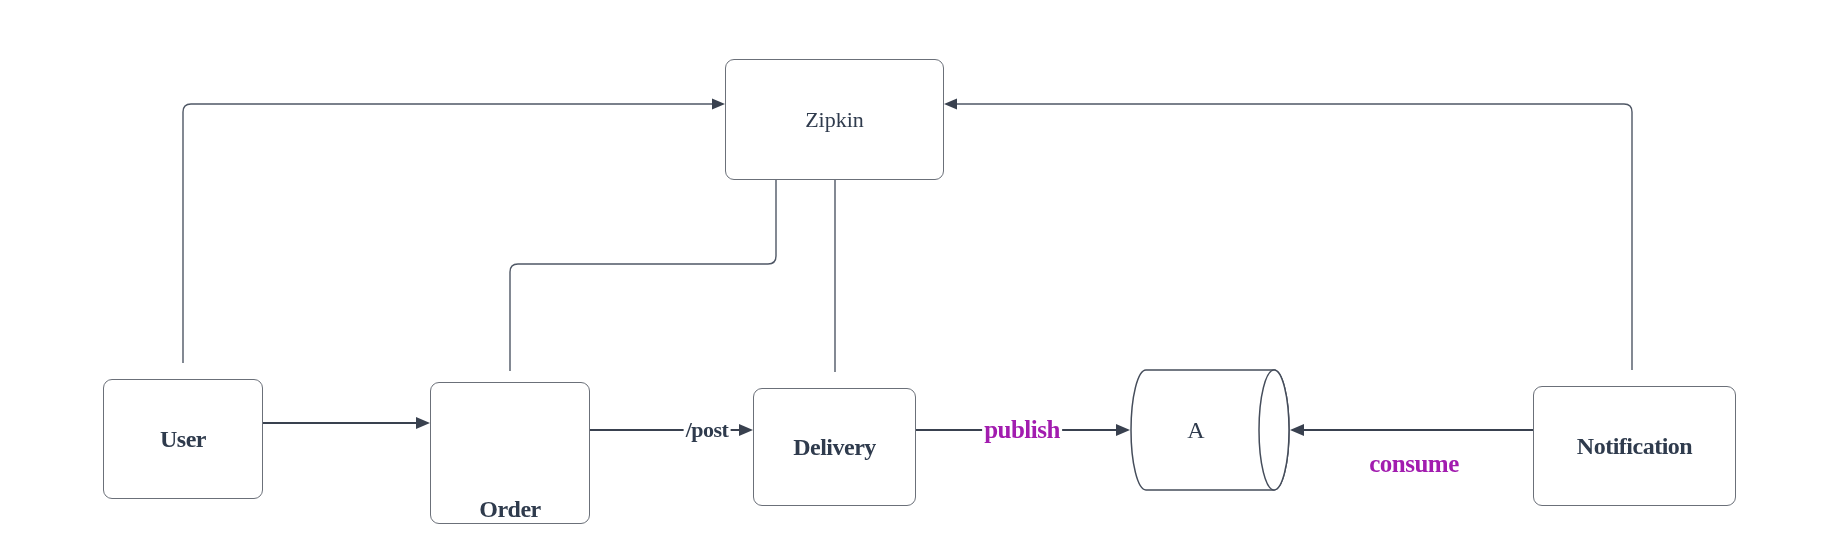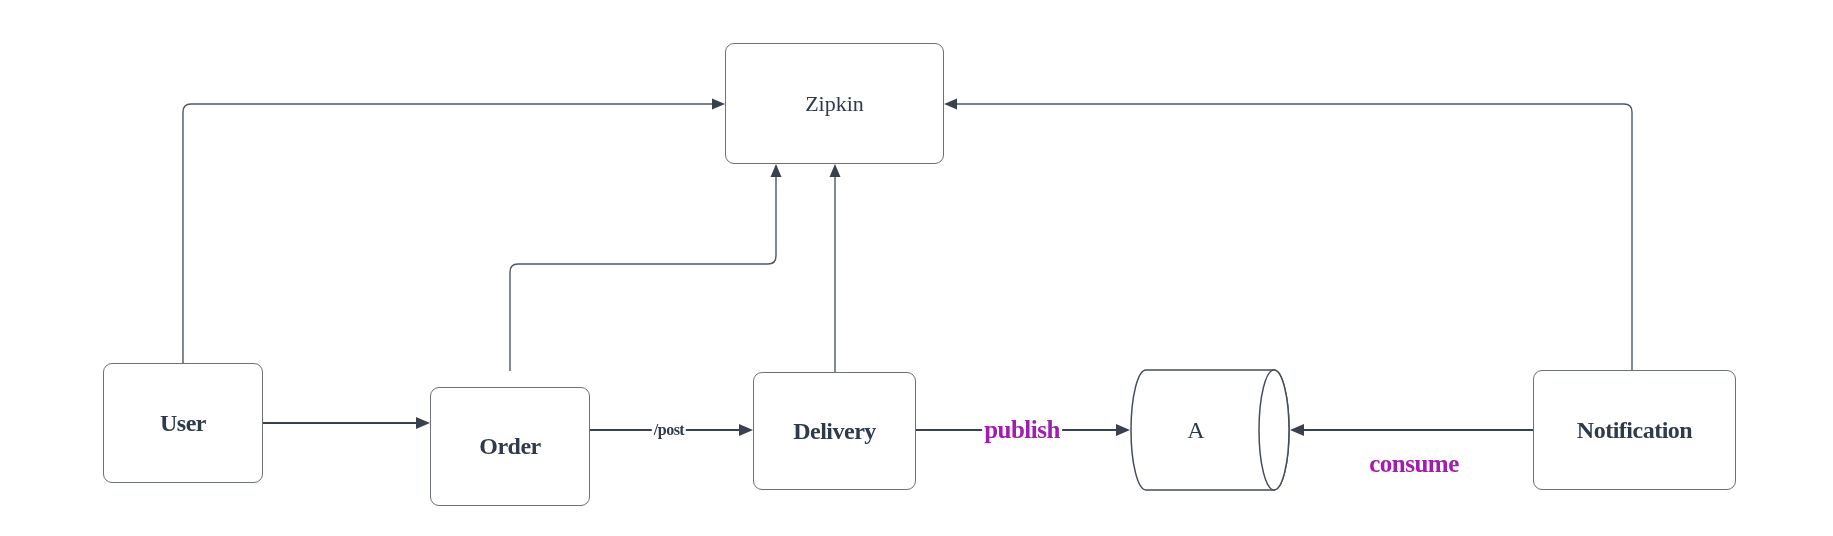--- a/index.html
+++ b/index.html
@@ -20,48 +20,49 @@
   .node {
     position: absolute;
     box-sizing: border-box;
     background: #ffffff;
     border: 1.3px solid #6b7079;
     border-radius: 9px;
     display: flex;
     align-items: center;
     justify-content: center;
     color: #2f3b4d;
+    margin-top: 16px;
   }
   .node .lbl { white-space: nowrap; }
   .node.bold { font-weight: bold; font-size: 24px; letter-spacing: -0.5px; }
   .node.plain { font-weight: normal; font-size: 22px; }
   #node-zipkin       { left: 725px;  top: 43px;  width: 219px; height: 121px; }
   #node-user         { left: 103px;  top: 363px; width: 160px; height: 120px; }
-  #node-order        { left: 430px;  top: 387px; width: 160px; height: 119px; }
+  #node-order        { left: 430px;  top: 366px; width: 160px; height: 142px; align-items: flex-end; }
   #node-delivery     { left: 753px;  top: 372px; width: 163px; height: 118px; }
   #node-notification { left: 1533px; top: 370px; width: 203px; height: 120px; }
 
   .queue-label {
     position: absolute;
     left: 1196px; top: 430px;
     transform: translate(-50%, -50%);
     font-size: 24px;
     color: #2f3b4d;
     white-space: nowrap;
   }
   .edge-label {
     position: absolute;
     transform: translate(-50%, -50%);
     background: #ffffff;
     padding: 0 2px;
     font-weight: bold;
     white-space: nowrap;
     line-height: 1.05;
   }
-  .edge-label.dark { color: #2f3b4d; font-size: 16px; letter-spacing: -0.5px; }
+  .edge-label.dark { color: #2f3b4d; font-size: 22px; letter-spacing: -0.5px; margin-left: 38px; }
   .edge-label.red  { color: #a21caf; font-size: 25px; letter-spacing: -0.5px; }
   #label-post    { left: 669px;  top: 430px; }
   #label-publish { left: 1022px; top: 430px; }
   #label-consume { left: 1414px; top: 430px; margin-top: 34px; }
 
   .thin-line  { stroke: #4f5765; stroke-width: 1.4; fill: none; }
   .thick-line { stroke: #39414f; stroke-width: 2;   fill: none; }
   .thin-head  { fill: #39414f; stroke: none; }
   .thick-head { fill: #39414f; stroke: none; }
   .cyl        { stroke: #454d5b; stroke-width: 1.5; fill: #ffffff; }

